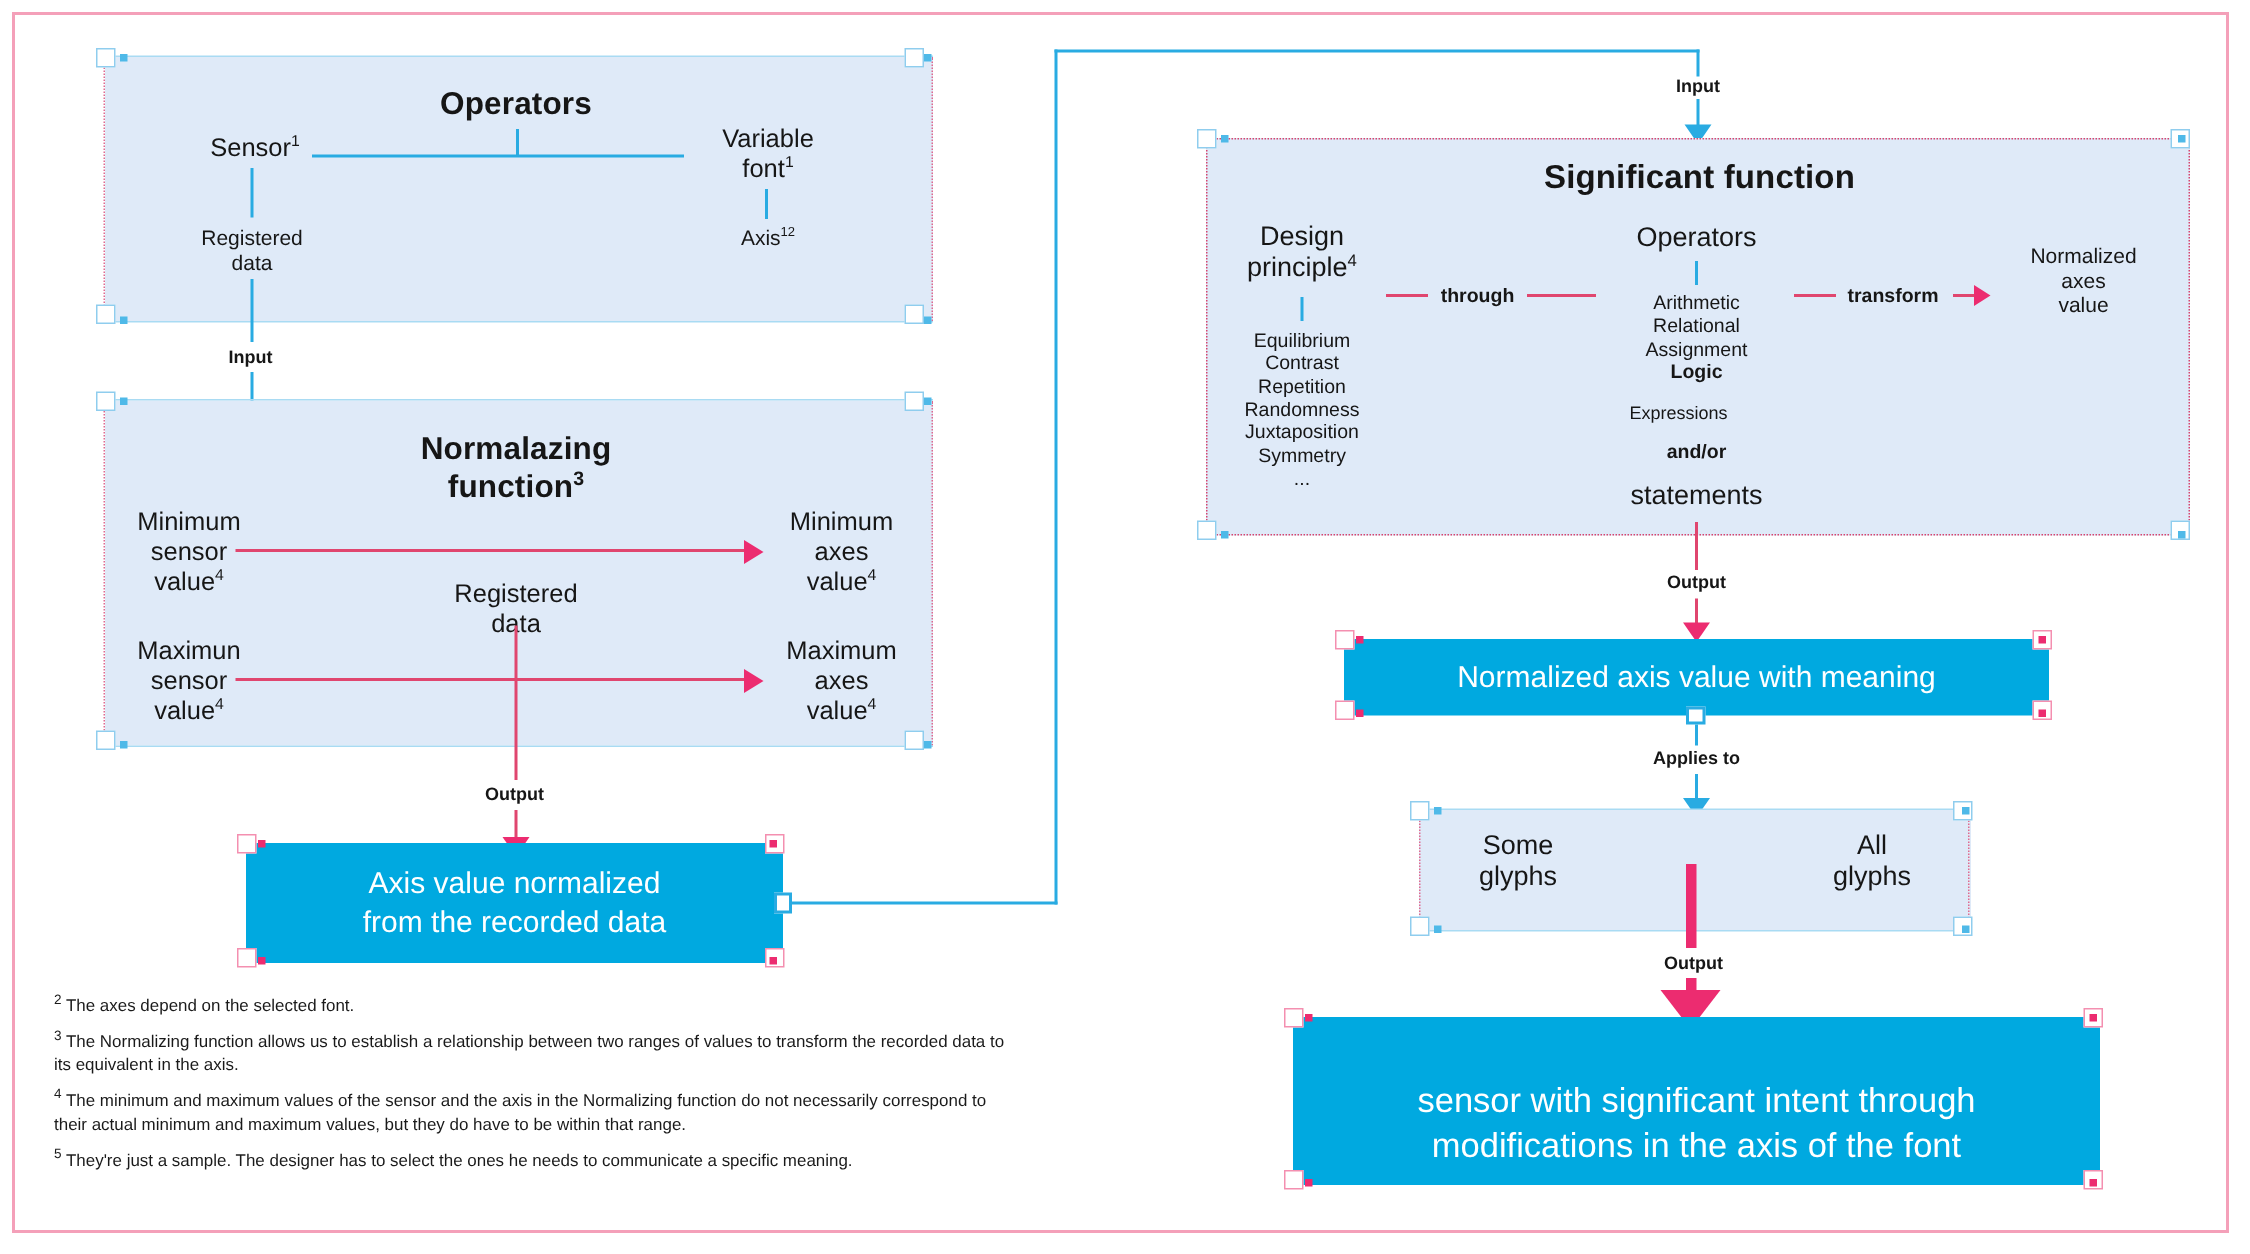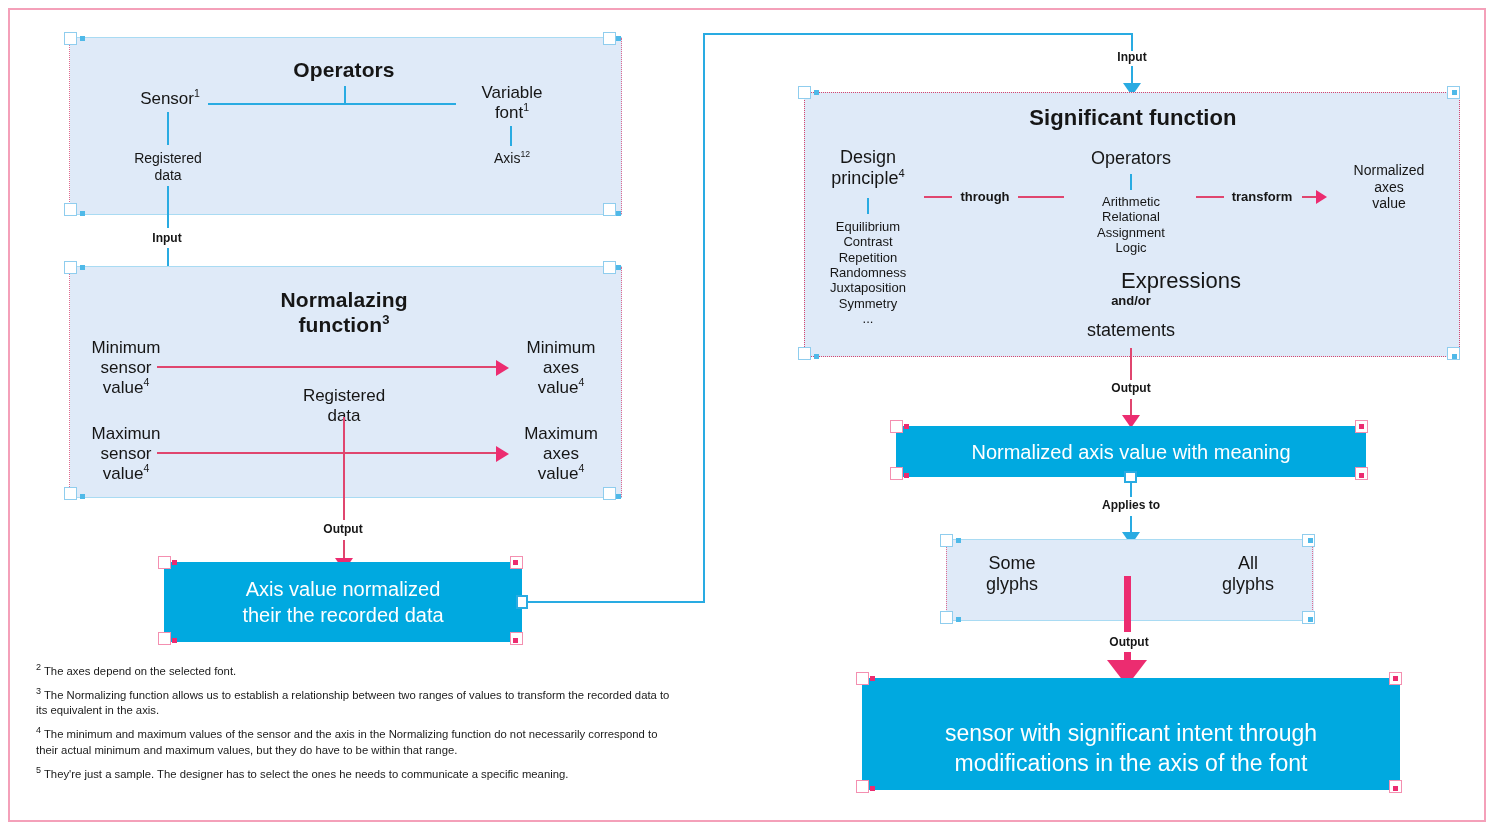--- a/index.html
+++ b/index.html
@@ -184,21 +184,21 @@
   </div>
 
   <div class="ln pink" style="left:343px;top:417px;width:2px;height:103px;"></div>
   <div class="t mini ctr" style="left:303px;top:522px;width:80px;">Output</div>
   <div class="ln pink" style="left:343px;top:540px;width:2px;height:18px;"></div>
   <div class="arrow down-pink" style="left:335px;top:558px;"></div>
 
   <div class="bluebox" style="left:164px;top:562px;width:358px;height:80px;">
     <div>
       <span>Axis value normalized</span><br>
-      <span>their the recorded data</span>
+      <span>from the recorded data</span>
     </div>
   </div>
   <div class="hnd pink" style="left:158px;top:556px;"></div>
   <div class="hnd pink" style="left:510px;top:556px;"></div>
   <div class="hnd pink" style="left:158px;top:632px;"></div>
   <div class="hnd pink" style="left:510px;top:632px;"></div>
   <div class="dot pink" style="left:172px;top:560px;"></div>
   <div class="dot pink" style="left:513px;top:560px;"></div>
   <div class="dot pink" style="left:172px;top:638px;"></div>
   <div class="dot pink" style="left:513px;top:638px;"></div>
@@ -244,24 +244,24 @@
   <div class="ln pink" style="left:924px;top:196px;width:28px;height:2px;"></div>
   <div class="t mini ctr" style="left:952px;top:189px;width:66px;font-size:13px;">through</div>
   <div class="ln pink" style="left:1018px;top:196px;width:46px;height:2px;"></div>
 
   <div class="t lbl ctr" style="left:1075px;top:148px;width:112px;font-size:18px;">Operators</div>
   <div class="ln blue" style="left:1130px;top:174px;width:1.8px;height:16px;"></div>
   <div class="stack" style="left:1075px;top:194px;width:112px;">
     <div class="t tiny" style="position:relative;width:112px;text-align:center;">Arithmetic</div>
     <div class="t tiny" style="position:relative;width:112px;text-align:center;">Relational</div>
     <div class="t tiny" style="position:relative;width:112px;text-align:center;">Assignment</div>
-    <div class="t tiny" style="position:relative;width:112px;">Logic</div>
-  </div>
-
-  <div class="t lbl ctr" style="left:1116px;top:268px;width:130px;font-size:22px;">Expressions</div>
+    <div class="t tiny" style="position:relative;width:112px;font-weight:bold;">Logic</div>
+  </div>
+
+  <div class="t lbl ctr" style="left:1054px;top:268px;width:130px;font-size:12px;">Expressions</div>
   <div class="t mini ctr" style="left:1066px;top:293px;width:130px;font-size:13px;">and/or</div>
   <div class="t lbl ctr" style="left:1066px;top:320px;width:130px;font-size:18px;">statements</div>
 
   <div class="ln pink" style="left:1196px;top:196px;width:28px;height:2px;"></div>
   <div class="t mini ctr" style="left:1224px;top:189px;width:76px;font-size:13px;">transform</div>
   <div class="ln pink" style="left:1302px;top:196px;width:16px;height:2px;"></div>
   <div class="arrow right-pink-sm" style="left:1316px;top:190px;"></div>
 
   <div class="t lbl ctr" style="left:1334px;top:162px;width:110px;font-size:14px;">
     <span>Normalized</span><br>

